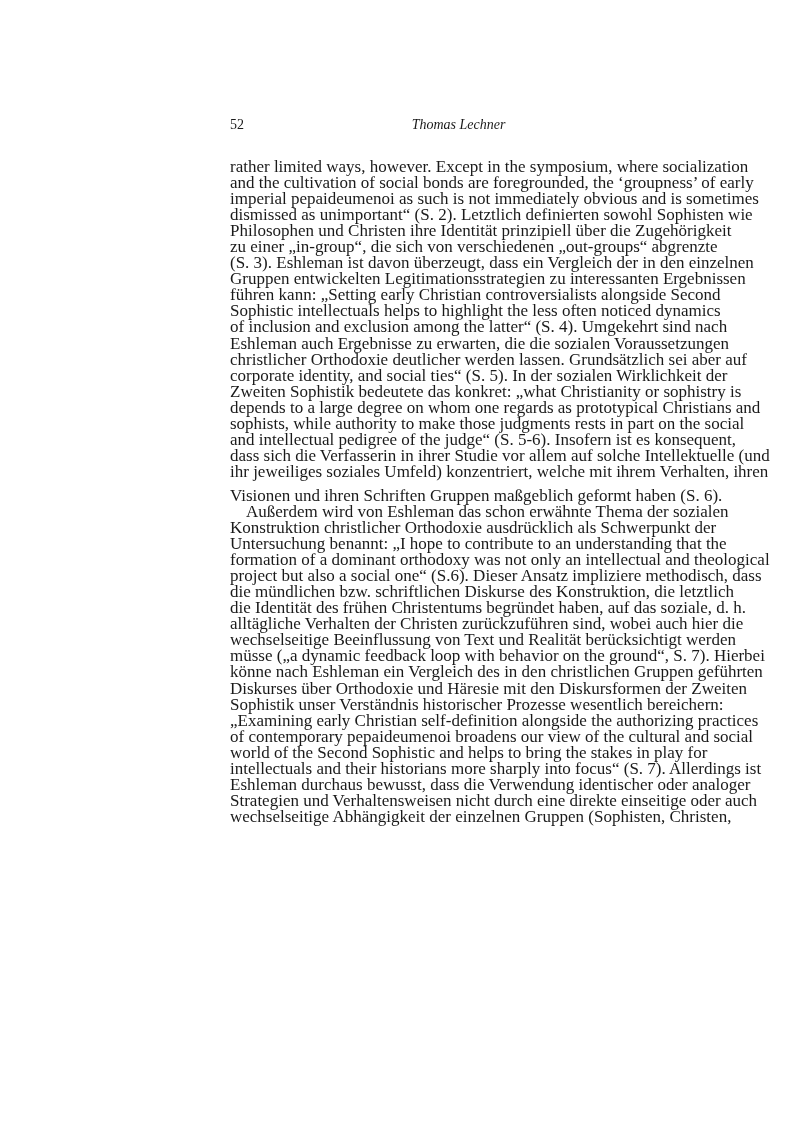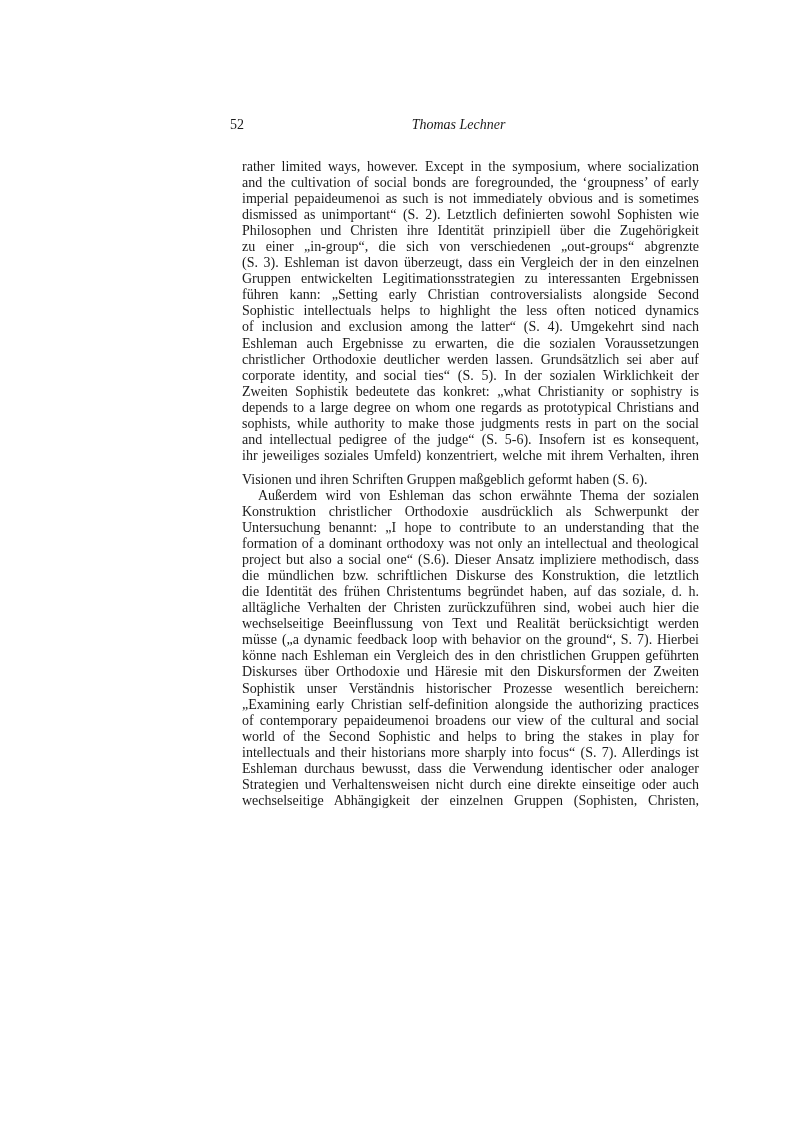--- a/index.html
+++ b/index.html
@@ -2,21 +2,21 @@
 <html><head>
 <meta charset="utf-8">
 <style>
   html, body { margin:0; padding:0; background:#ffffff; }
   body { width:800px; height:1131px; position:relative; overflow:hidden; }
   .page { position:absolute; left:230px; top:0; width:457px; color:#1a1a1a;
           font-family:"Liberation Serif", "DejaVu Serif", serif; }
   .header { position:absolute; top:117px; left:0; width:457px; height:18px; font-size:14px; }
   .page-num { position:absolute; left:0; top:0; }
   .running-head { position:absolute; left:0; width:457px; text-align:center; top:0;font-style:italic; }
-  .body { position:absolute; top:159px; left:12px; width:457px; font-size:14px; line-height:16.05px; }
+  .body { position:absolute; top:159px; left:0; width:457px; font-size:17px; line-height:16.05px; }
   .line { display:block; white-space:nowrap; text-align:justify; text-align-last:justify; height:16.05px; }
   .line.last { text-align-last:left;margin-top:8px; }
   .line.indent { text-indent:16px; }
 </style>
 </head>
 <body>
 
 <div class="page">
   <div class="header">
     <span class="page-num">52</span>
@@ -35,20 +35,21 @@
         <span class="line">führen kann: „Setting early Christian controversialists alongside Second</span>
         <span class="line">Sophistic intellectuals helps to highlight the less often noticed dynamics</span>
         <span class="line">of inclusion and exclusion among the latter“ (S. 4). Umgekehrt sind nach</span>
         <span class="line">Eshleman auch Ergebnisse zu erwarten, die die sozialen Voraussetzungen</span>
         <span class="line">christlicher Orthodoxie deutlicher werden lassen. Grundsätzlich sei aber auf</span>
         <span class="line">corporate identity, and social ties“ (S. 5). In der sozialen Wirklichkeit der</span>
         <span class="line">Zweiten Sophistik bedeutete das konkret: „what Christianity or sophistry is</span>
         <span class="line">depends to a large degree on whom one regards as prototypical Christians and</span>
         <span class="line">sophists, while authority to make those judgments rests in part on the social</span>
         <span class="line">and intellectual pedigree of the judge“ (S. 5-6). Insofern ist es konsequent,</span>
+        <span class="line">dass sich die Verfasserin in ihrer Studie vor allem auf solche Intellektuelle (und</span>
         <span class="line">ihr jeweiliges soziales Umfeld) konzentriert, welche mit ihrem Verhalten, ihren</span>
         <span class="line last">Visionen und ihren Schriften Gruppen maßgeblich geformt haben (S. 6).</span>
       </div>
       <div>
         <span class="line indent">Außerdem wird von Eshleman das schon erwähnte Thema der sozialen</span>
         <span class="line">Konstruktion christlicher Orthodoxie ausdrücklich als Schwerpunkt der</span>
         <span class="line">Untersuchung benannt: „I hope to contribute to an understanding that the</span>
         <span class="line">formation of a dominant orthodoxy was not only an intellectual and theological</span>
         <span class="line">project but also a social one“ (S.6). Dieser Ansatz impliziere methodisch, dass</span>
         <span class="line">die mündlichen bzw. schriftlichen Diskurse des Konstruktion, die letztlich</span>

